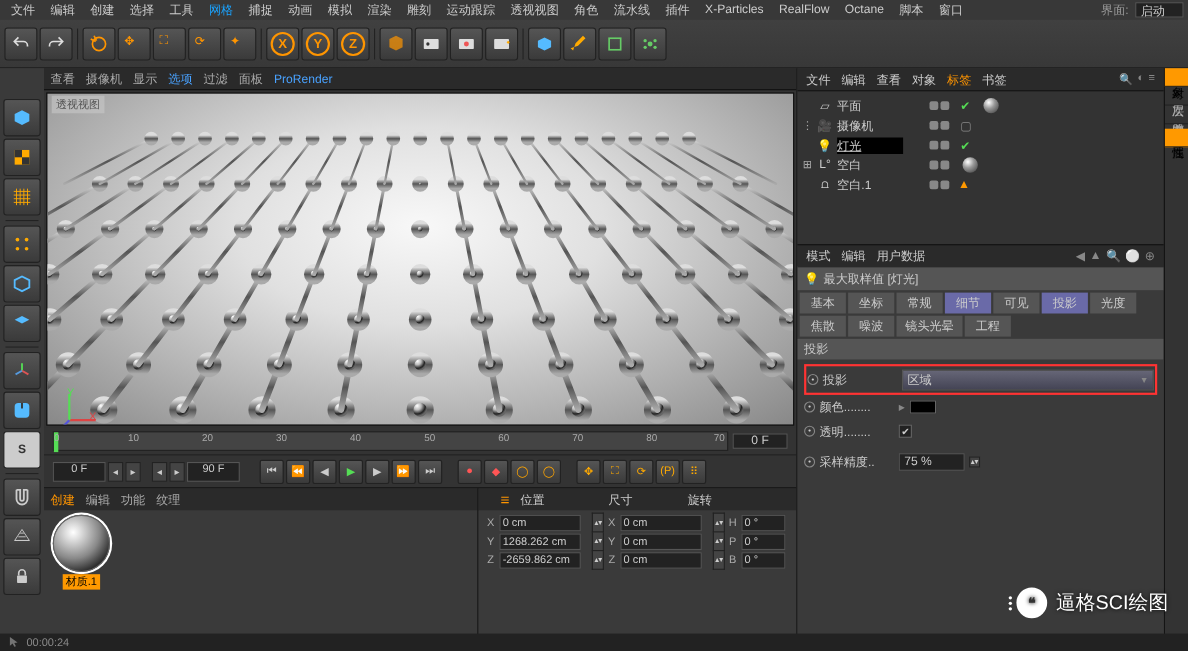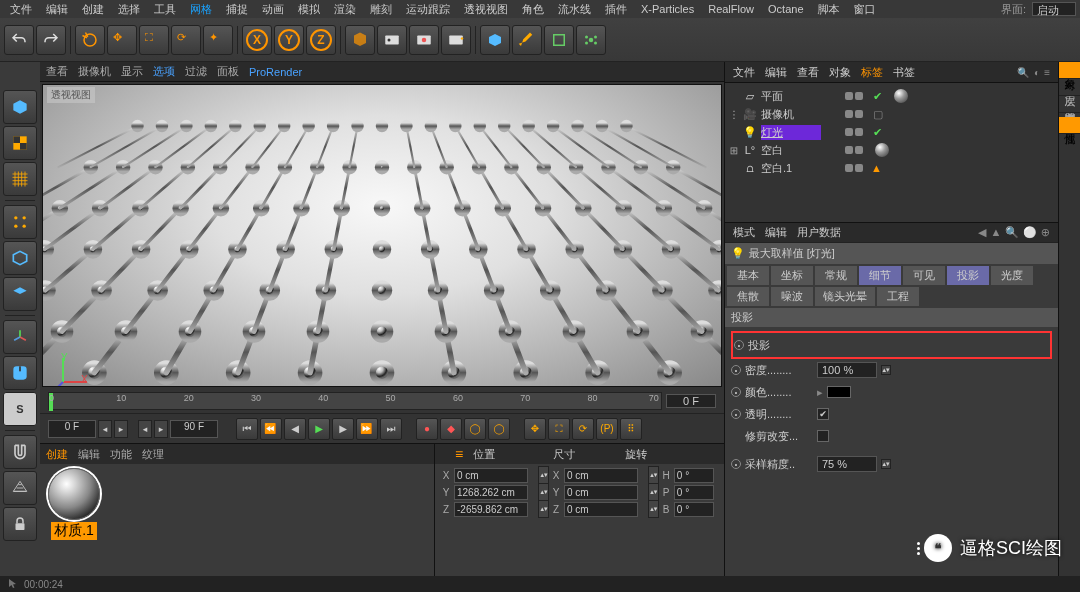--- a/index.html
+++ b/index.html
@@ -57,21 +57,21 @@
 
 .bottom-split { flex: 0 0 134px; display: flex; background: #333; border-top: 1px solid #111; }
 .matpanel { flex: 1; display: flex; flex-direction: column; }
 .matpanel .tabs, .coordpanel .tabs { height: 20px; display: flex; background: #2a2a2a; align-items: center; gap: 10px; padding: 0 6px; }
 .matpanel .tabs span { color: #aaa; }
 .matpanel .tabs .hi { color: #ff9500; }
 .matpanel .matbody { flex: 1; display: flex; padding: 4px; gap: 4px; background: #3a3a3a; }
 .matthumb { width: 60px; display: flex; flex-direction: column; align-items: center; }
 .matthumb .ball { width: 52px; height: 52px; border-radius: 50%; background: radial-gradient(circle at 35% 30%, #fff 0%, #ddd 15%, #888 50%, #222 80%, #555 100%); border: 1px solid #666; }
 .matthumb .ball.sel { box-shadow: 0 0 0 2px #fff; }
-.matthumb .lbl { margin-top: 2px; font-size: 14px; }
+.matthumb .lbl { margin-top: 2px; font-size: 10px; }
 .matthumb .lbl.sel { background: #f90; color: #000; padding: 0 3px; }
 
 .coordpanel { width: 290px; border-left: 1px solid #111; display: flex; flex-direction: column; }
 .coordpanel .tabs { padding-left: 20px; }
 .coordpanel .tabs .hi { color: #ff9500; }
 .coordpanel .cbody { flex: 1; padding: 2px 4px; background: #3a3a3a; }
 .coordpanel table { width: 100%; font-size: 10px; border-collapse: collapse; }
 .coordpanel td { padding: 1px; }
 .coordpanel .axlbl { width: 14px; text-align: center; color: #aaa; }
 .coordpanel .numfld { background: #222; border: 1px solid #555; padding: 1px 2px; width: 74px; display: inline-block; }
@@ -87,21 +87,21 @@
 
 .obj-menus { height: 20px; display: flex; align-items: center; gap: 10px; padding: 0 8px; background: #2a2a2a; }
 .obj-menus .hi { color: #ff9500; }
 .obj-menus .iconset { margin-left: auto; display: flex; gap: 4px; font-size: 10px; color: #888; }
 
 .objtree { height: 140px; background: #333; padding: 4px; border-top:1px solid #111; }
 .objrow { display: flex; align-items: center; height: 18px; gap: 4px; }
 .objrow .expander { width:10px; color:#aaa; font-size:10px; text-align:center; }
 .objrow .oicon { width: 14px; height: 14px; display: flex; align-items:center; justify-content:center; font-size:11px; }
 .objrow .oname { flex:0 0 60px; }
-.objrow .oname.sel { background: #6d28d9; text-decoration: underline; }
+.objrow .oname.sel { background: #000000; text-decoration: underline; }
 .objrow .dots { margin-left: 20px; display: flex; gap: 2px; align-items: center; }
 .objrow .dot { width: 8px; height: 8px; }
 .objrow .dot.gy { background: #888; border-radius: 2px; }
 .objrow .ck { color: #5d5; margin-left: 6px; }
 .objrow .matdot { width:14px; height:14px; border-radius:50%; background: radial-gradient(circle at 35% 30%, #fff, #999 40%, #333); margin-left:8px; }
 .objrow .tri { color:#f90; margin-left:4px; }
 
 .attr-menus { height: 20px; display: flex; align-items: center; gap: 10px; padding: 0 8px; background: #2a2a2a; border-top:1px solid #111; }
 .attr-menus .iconset { margin-left: auto; display: flex; gap: 4px; font-size: 11px; color: #888; }
 
@@ -894,43 +894,36 @@
         <div class="at">工程</div>
       </div>
 
       <div class="attrsection">投影</div>
 
       <div class="attrbody">
         <div class="highlight-box">
           <div class="attrrow hl-combo">
             <span class="bullet">•</span>
             <span class="albl">投影</span>
+            <div class="acombo">
+                <span>区域</span>
+                <span class="dd">▼</span>
+              </div>
           </div>
-        </div>
-        <div class="attrrow">
-          <span class="bullet">•</span>
-          <span class="albl"><span>密度</span><span>........</span></span>
-          <span class="afld">100 %</span>
-            <span class="stepper2">▴▾</span>
         </div>
         <div class="attrrow">
           <span class="bullet">•</span>
           <span class="albl"><span>颜色</span><span>........</span></span>
           <span style="color:#888">▸</span>
           <span class="colorswatch"></span>
         </div>
         <div class="attrrow">
           <span class="bullet">•</span>
           <span class="albl"><span>透明</span><span>........</span></span>
           <span class="achk">✔</span>
-        </div>
-        <div class="attrrow">
-          <span style="width:10px"></span>
-          <span class="albl"><span>修剪改变</span><span>...</span></span>
-          <span class="achk"></span>
         </div>
         <div style="height:6px"></div>
         <div class="attrrow">
           <span class="bullet">•</span>
           <span class="albl"><span>采样精度</span><span>..</span></span>
           <span class="afld">75 %</span>
             <span class="stepper2">▴▾</span>
         </div>
       </div>
     </div>

